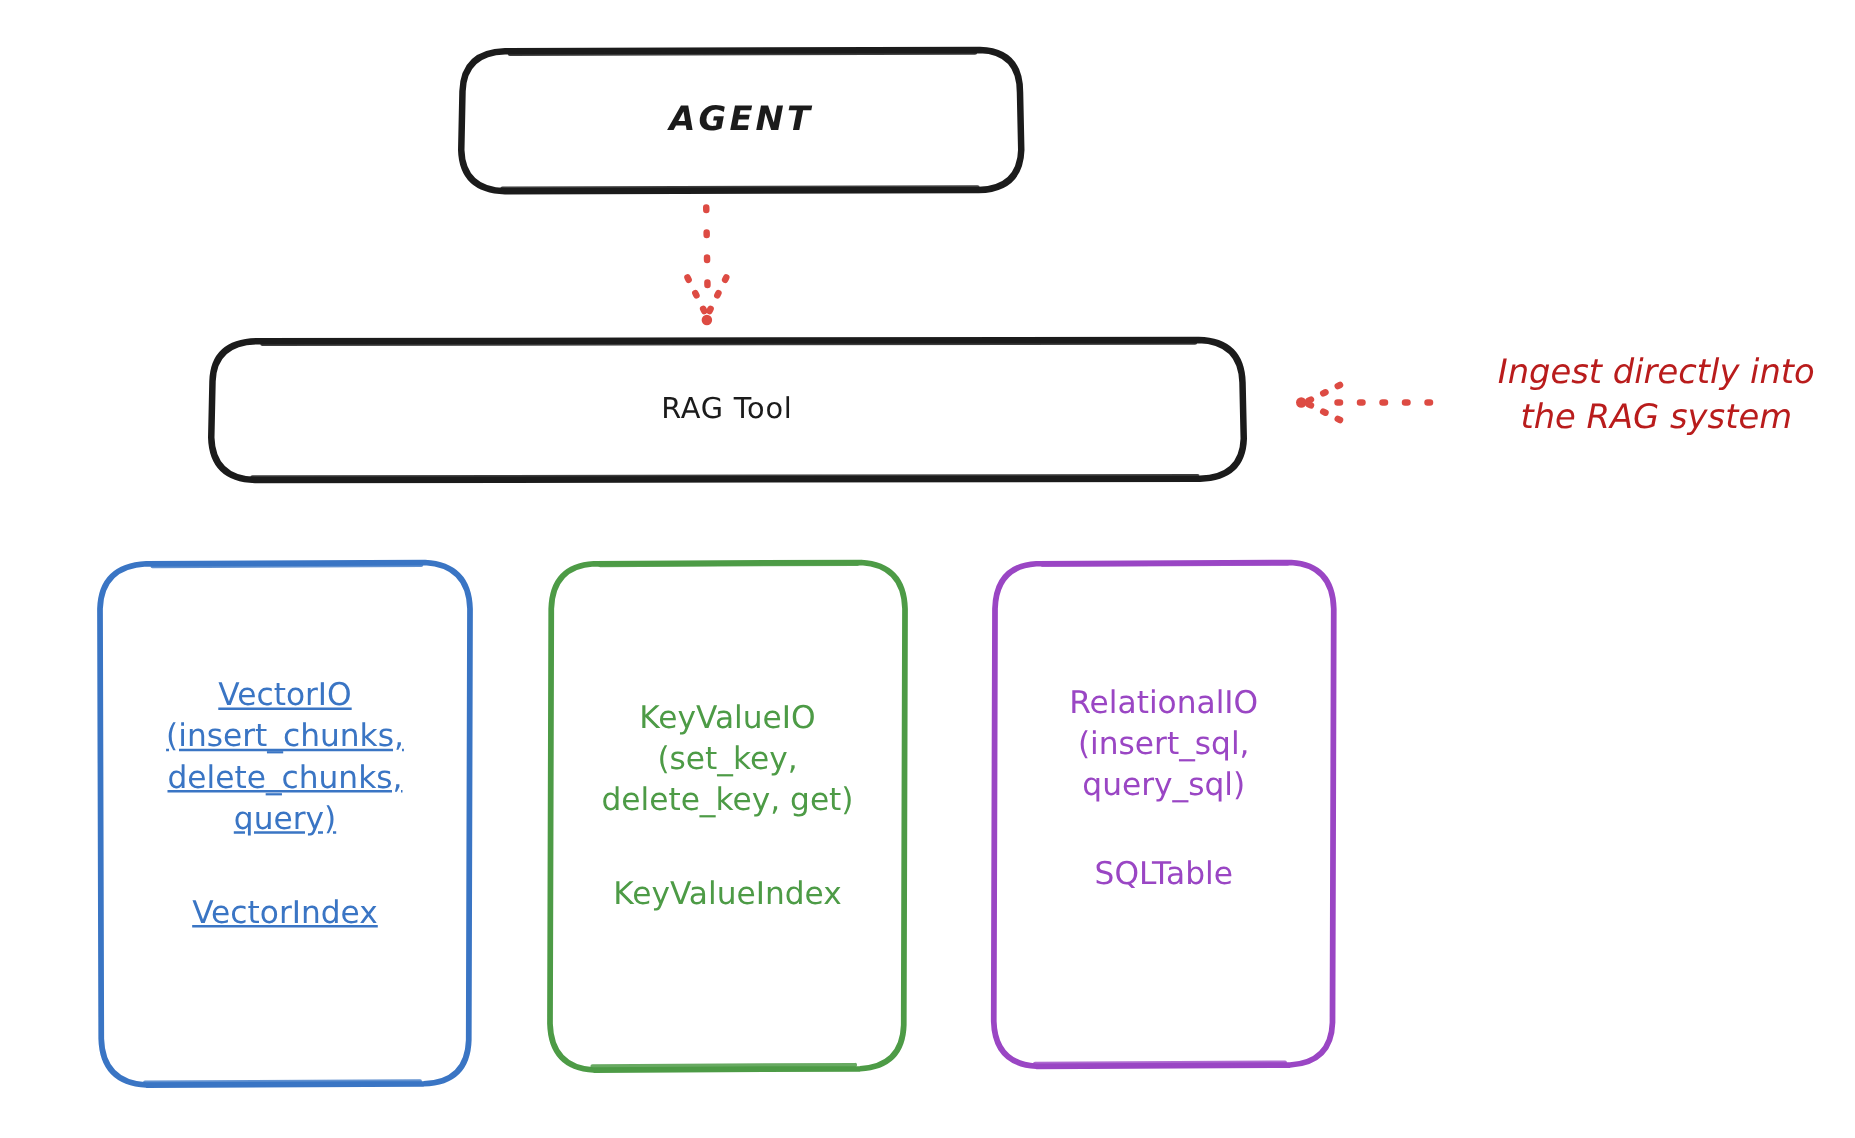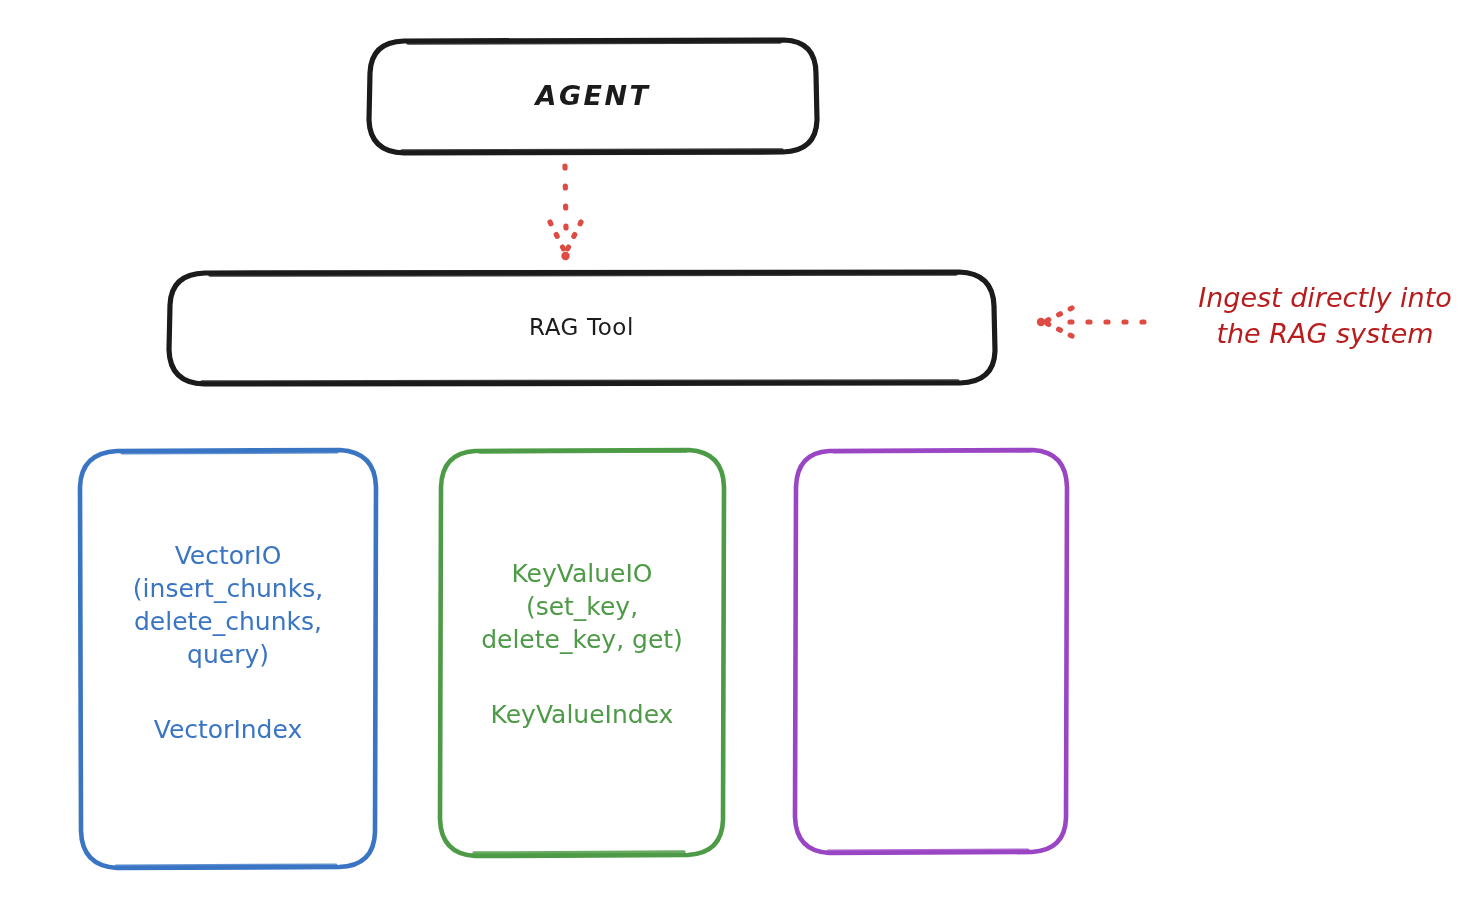--- a/index.html
+++ b/index.html
@@ -92,21 +92,21 @@
     text-align: center;
   }
 
   #vector-io-node {
     left: 68px;
     top: 450px;
     width: 296px;
     height: 418px;
   }
   #vector-io-node .io-title,
-  #vector-io-node .io-index { color: #3a75c4; }
+  #vector-io-node .io-index { color: #3a75c4; text-decoration: underline; }
   #vector-io-node .io-index { margin-top: 44px; }
 
   #keyvalue-io-node {
     left: 428px;
     top: 450px;
     width: 284px;
     height: 405px;
   }
   #keyvalue-io-node .io-title,
   #keyvalue-io-node .io-index { color: #4d9b46; }
@@ -202,17 +202,25 @@
 
   <div class="node io-node" id="keyvalue-io-node">
     <div class="io-stack">
       <div class="io-title">KeyValueIO
 (set_key,
 delete_key, get)</div>
       <div class="io-index">KeyValueIndex</div>
     </div>
   </div>
 
+  <div class="node io-node" id="relational-io-node">
+    <div class="io-stack">
+      <div class="io-title">RelationalIO
+(insert_sql,
+query_sql)</div>
+      <div class="io-index">SQLTable</div>
+    </div>
+  </div>
 
   <div id="ingest-annotation">Ingest directly into
 the RAG system</div>
 
 </div>
 
 </body></html>

